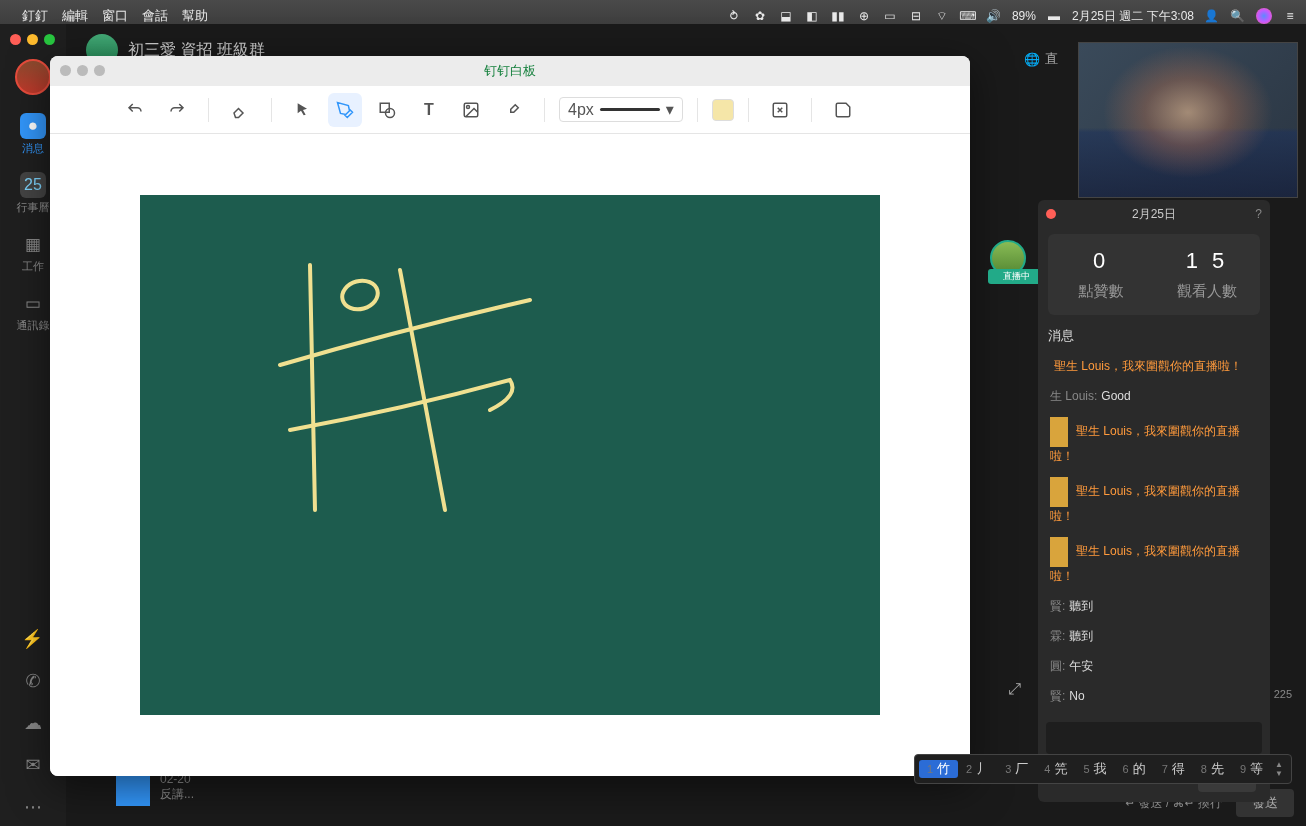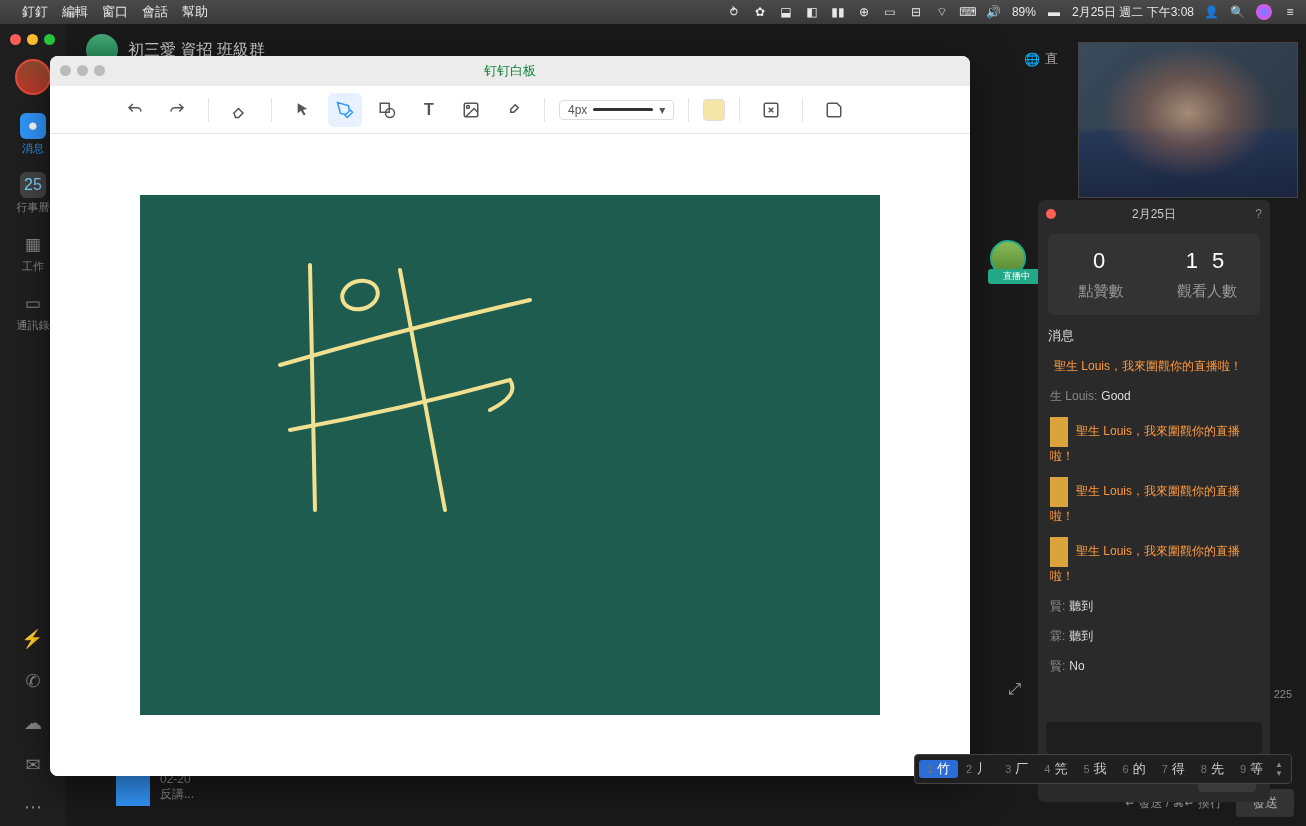--- a/index.html
+++ b/index.html
@@ -1,18 +1,18 @@
 <!DOCTYPE html>
 <html><head>
 <meta charset="utf-8">
 <style>
   *{box-sizing:border-box;margin:0;padding:0;font-family:-apple-system,"PingFang TC","Helvetica Neue",sans-serif;}
   body{width:1306px;height:826px;background:#1e1e1e;overflow:hidden;position:relative;}
   
-  .menubar{height:24px;background:linear-gradient(#4a4a4a,#3a3a3a);color:#e8e8e8;display:flex;align-items:center;font-size:13px;padding:8px 8px;justify-content:space-between;}
+  .menubar{height:24px;background:linear-gradient(#4a4a4a,#3a3a3a);color:#e8e8e8;display:flex;align-items:center;font-size:13px;padding:16px 8px;justify-content:space-between;}
   .menubar .left,.menubar .right{display:flex;align-items:center;gap:14px;}
   .menubar .apple{font-size:15px;}
   .menubar .right{gap:10px;font-size:12px;}
   .menubar .ico{width:16px;height:16px;display:flex;align-items:center;justify-content:center;}
   .siri{width:16px;height:16px;border-radius:50%;background:radial-gradient(circle,#5a8aff 0%,#c35bff 50%,#ff5b8e 100%);}
   
   .app{position:absolute;top:24px;left:0;right:0;bottom:0;display:flex;background:#1a1a1a;}
   .sidebar{width:66px;background:#1f1f1f;display:flex;flex-direction:column;align-items:center;padding-top:10px;gap:4px;}
   .traffic{display:flex;gap:6px;align-self:flex-start;margin-left:10px;margin-bottom:10px;}
   .dot{width:11px;height:11px;border-radius:50%;}
@@ -35,21 +35,21 @@
   .chat-thumb .blue{width:34px;height:38px;background:#3296fa;}
   
   .whiteboard{position:absolute;left:50px;top:56px;width:920px;height:720px;background:#f7f7f7;border-radius:8px;box-shadow:0 10px 40px rgba(0,0,0,.5);display:flex;flex-direction:column;overflow:hidden;}
   .wb-title{height:30px;background:#ececec;display:flex;align-items:center;justify-content:center;color:#15803d;font-size:13px;position:relative;}
   .wb-title .traffic{position:absolute;left:10px;top:9px;margin:0;}
   .wb-title .dot{background:#bbb;}
   .wb-toolbar{height:48px;background:#fff;border-bottom:1px solid #e5e5e5;display:flex;align-items:center;padding:0 20px;gap:8px;}
   .wb-toolbar .sep{width:1px;height:24px;background:#e5e5e5;margin:0 6px;}
   .tbtn{width:34px;height:34px;border-radius:6px;display:flex;align-items:center;justify-content:center;color:#555;cursor:pointer;}
   .tbtn.active{background:#e8f1ff;color:#3296fa;}
-  .stroke-sel{display:flex;align-items:center;gap:6px;border:1px solid #ddd;border-radius:4px;padding:2px 8px;font-size:12px;color:#555;}
+  .stroke-sel{display:flex;align-items:center;gap:6px;border:1px solid #ddd;border-radius:4px;padding:2px 8px;font-size:16px;color:#555;}
   .stroke-sel .line{width:60px;height:3px;background:#333;border-radius:2px;}
   .color-swatch{width:22px;height:22px;border-radius:4px;background:#f5e6a8;border:1px solid #ddd;}
   .wb-canvas{flex:1;background:#fff;display:flex;align-items:center;justify-content:center;padding:30px;}
   .board{width:740px;height:520px;background:#1d5c4e;position:relative;}
   .board svg{position:absolute;inset:0;}
   
   .pip{position:absolute;right:8px;top:42px;width:220px;height:156px;background:linear-gradient(135deg,#3a4a5a,#2a3542);border:1px solid #444;}
   .pip::after{content:"";position:absolute;inset:0;background:radial-gradient(ellipse at 50% 45%,rgba(255,200,150,.55) 0%,rgba(200,120,80,.35) 28%,transparent 55%),linear-gradient(transparent 55%,rgba(30,50,90,.6) 58%,rgba(20,30,60,.7) 100%);}
   
   .livepanel{position:absolute;right:36px;top:200px;width:232px;bottom:24px;background:#2a2a2a;border-radius:6px;display:flex;flex-direction:column;color:#ccc;font-size:12px;}
@@ -297,20 +297,21 @@
   </div>
   <div class="lp-msgs-title">消息</div>
   <div class="lp-msgs" id="lp-msgs">
       <div class="msg hl"><span class="t">聖生 Louis，我來圍觀你的直播啦！</span></div>
       <div class="msg"><span class="u">生 Louis:</span><span class="t">Good</span></div>
       <div class="msg hl"><span class="thumb"></span><span class="t">聖生 Louis，我來圍觀你的直播啦！</span></div>
       <div class="msg hl"><span class="thumb"></span><span class="t">聖生 Louis，我來圍觀你的直播啦！</span></div>
       <div class="msg hl"><span class="thumb"></span><span class="t">聖生 Louis，我來圍觀你的直播啦！</span></div>
       <div class="msg"><span class="u">賢:</span><span class="t">聽到</span></div>
       <div class="msg"><span class="u">霖:</span><span class="t">聽到</span></div>
+      <div class="msg"><span class="u">圓:</span><span class="t">午安</span></div>
       <div class="msg"><span class="u">賢:</span><span class="t">No</span></div>
     </div>
   <div class="lp-input"></div>
   <div class="lp-send">
     <span class="btn">發送</span>
   </div>
 </div>
 
 <div class="count225">225</div>
 

